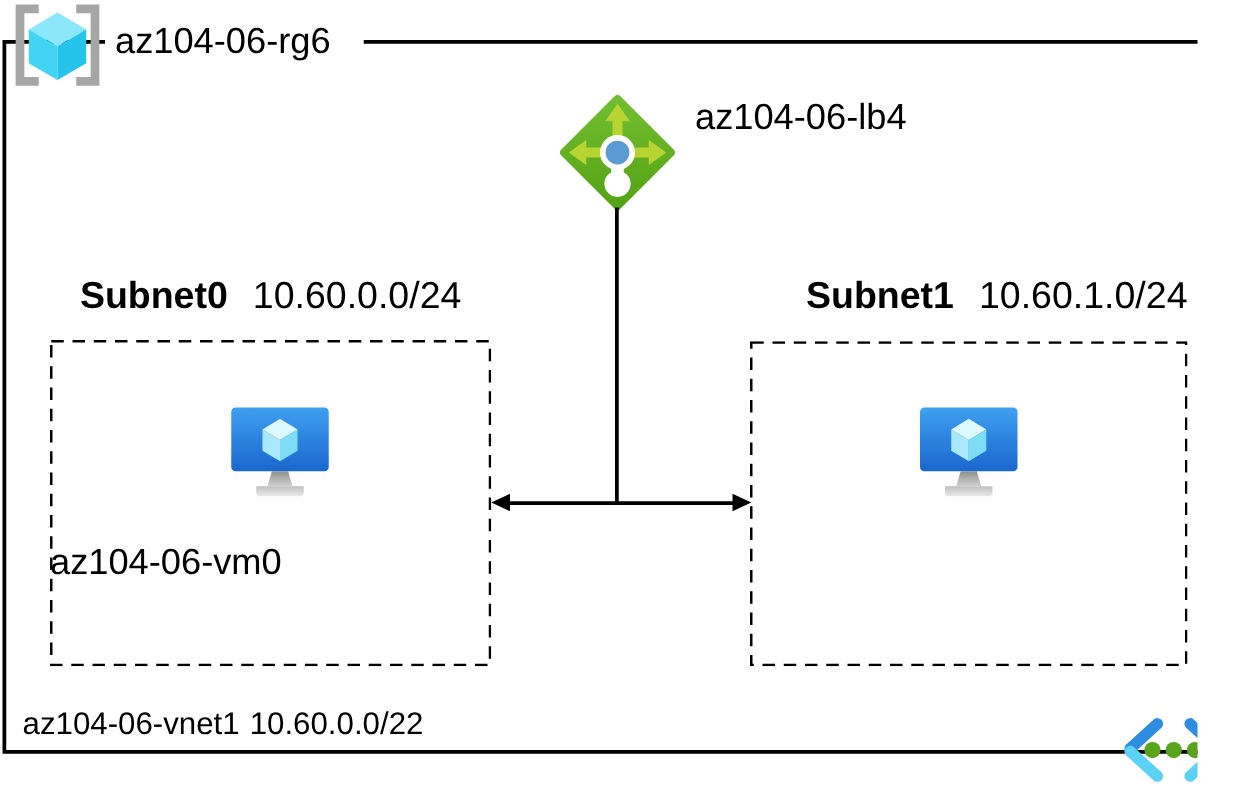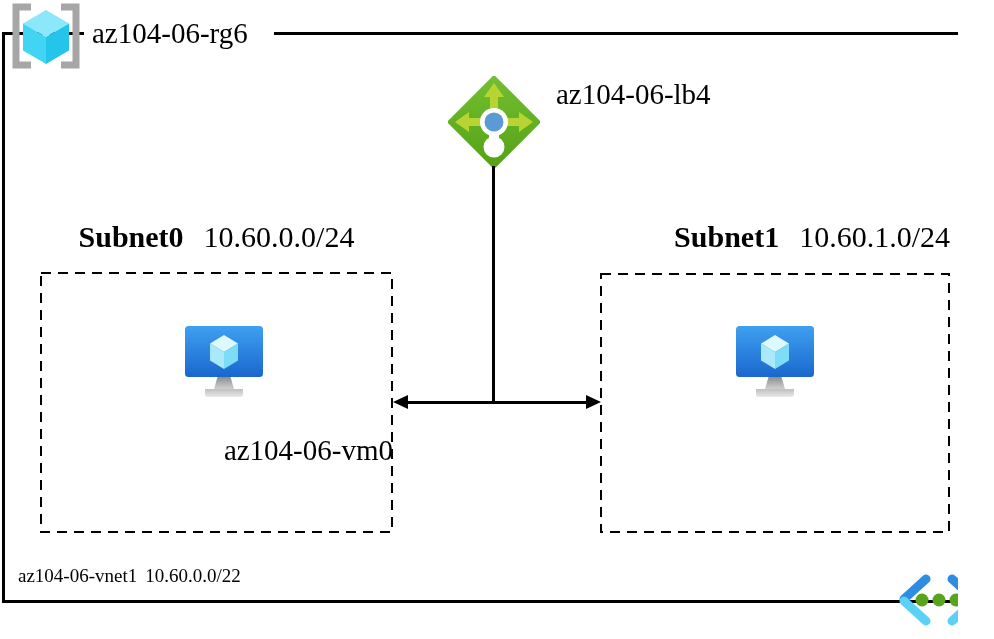--- a/index.html
+++ b/index.html
@@ -1,18 +1,18 @@
 <!DOCTYPE html>
 <html><head>
 <meta charset="utf-8">
 <style>
   html,body { margin:0; padding:0; background:#fff; }
   #stage {
     position:relative; width:958px; height:639px; background:#fff;
-    font-family:Liberation Serif, serif; color:#000; overflow:hidden;
+    font-family:Liberation Sans, sans-serif; color:#000; overflow:hidden;
   }
   .abs { position:absolute; }
 
   
   #rg-box { left:2px; top:32px; width:990px; height:571px;
             border:3px solid #000; box-sizing:border-box; }
 
   
   #rg-icon { left:6px; top:2px; width:80px; height:68px; }
   #rg-label { left:84px; top:12px; height:42px; background:#fff;
@@ -43,26 +43,26 @@
   #subnet1-title { left:600px; top:220px; width:350px;text-align:right; }
 
   
   #subnet0-box { left:40px;  top:272px; width:353px; height:261px; }
   #subnet1-box { left:600px; top:273px; width:350px; height:260px; }
 
   
   .vm-icon { width:80px; height:74px; }
   #vm0-icon { left:184px; top:325px; }
   #vm1-icon { left:735px; top:325px; }
-  .vm-label { font-size:29px; line-height:38px; text-align:right; white-space:nowrap; }
+  .vm-label { font-size:29px; line-height:38px; text-align:left; white-space:nowrap; }
   #vm0-label { left:40px;  top:431px; width:353px; }
   #vm1-label { left:600px; top:431px; width:350px; }
 
   
-  #vnet-label { left:18px; top:565px; font-size:19px; white-space:nowrap; }
+  #vnet-label { left:18px; top:565px; font-size:25px; white-space:nowrap; }
   #vnet-label .cidr { margin-left:8px; }
   #vnet-icon { left:897px; top:574px; width:84px; height:52px; }
 </style>
 </head>
 <body>
 
 <div id="stage">
 
   <div class="abs" id="rg-box"></div>
 

